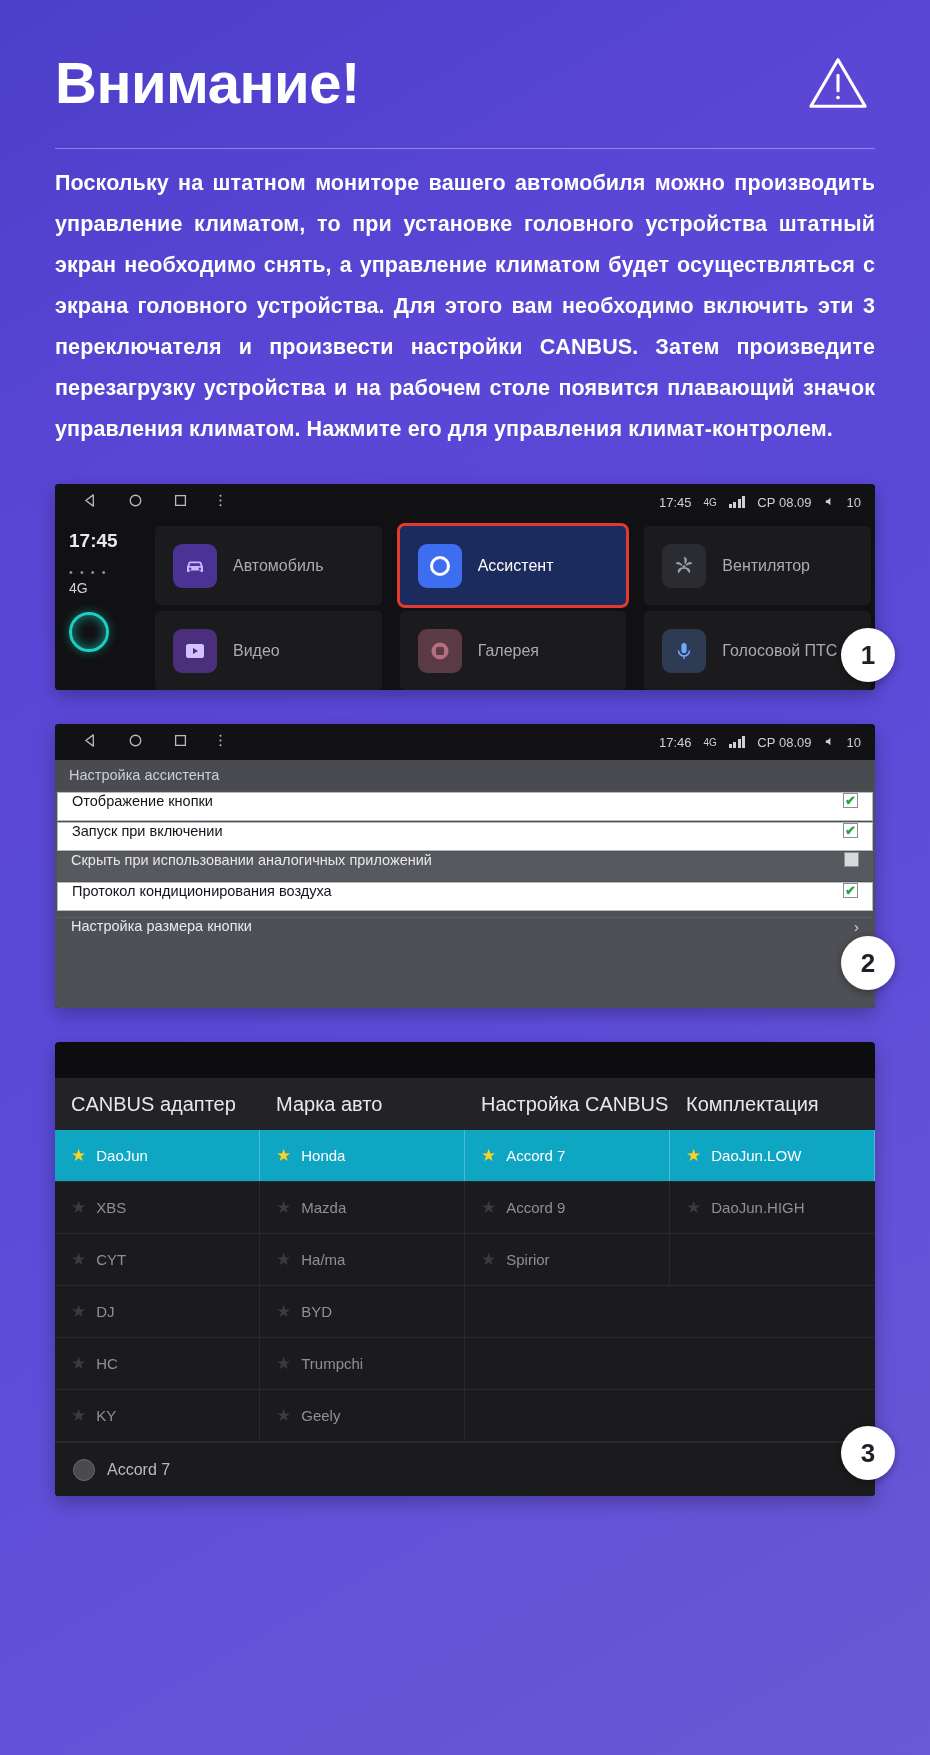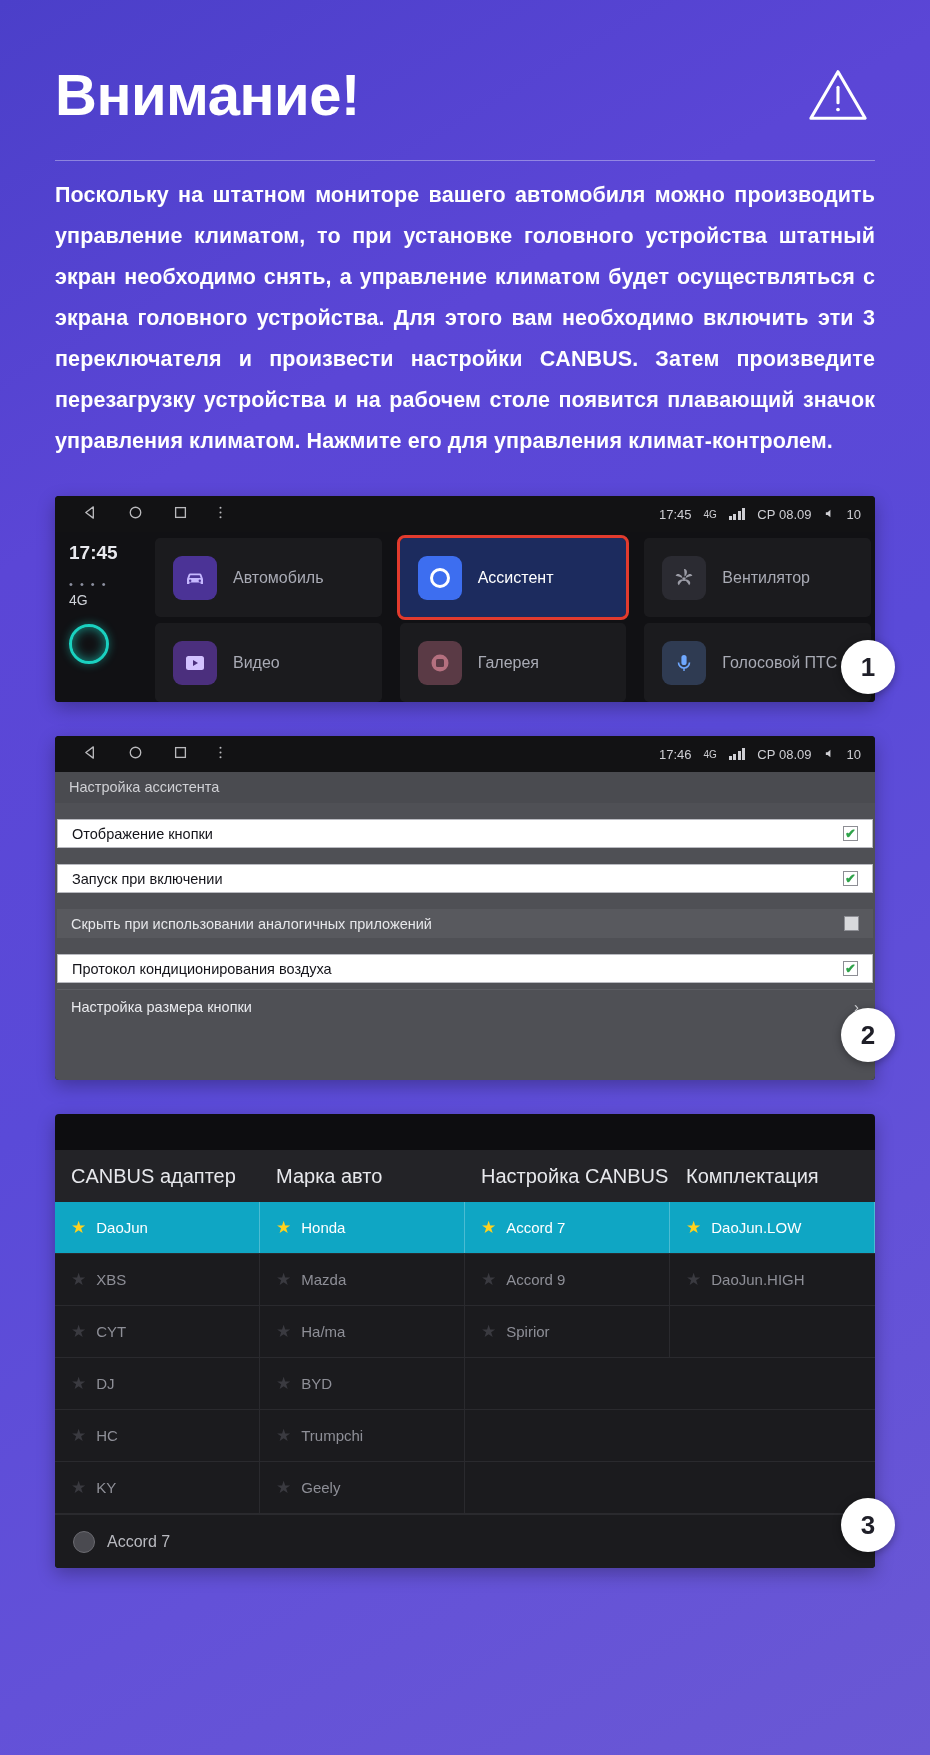--- a/index.html
+++ b/index.html
@@ -10,21 +10,21 @@
   body {
     font-family: "Liberation Sans", sans-serif;
     background: linear-gradient(150deg, #4b3fc9 0%, #5b46d6 25%, #5a4ad8 50%, #6351d8 75%, #6a58d4 100%);
     color: #fff;
     position: relative;
     overflow: hidden;
   }
   .page {
     width: 930px;
     height: 1755px;
-    padding: 16px 55px;
+    padding: 4px 55px;
     position: relative;
   }
 
   
   .header {
     display: flex;
     align-items: center;
     justify-content: space-between;
     padding-top: 48px;
     padding-right: 6px;
@@ -154,26 +154,25 @@
     padding-bottom: 56px;
   }
   .settings-title {
     background: #4a4b50;
     color: #cfd0d4;
     font-size: 14.5px;
     padding: 7px 14px 8px 14px;
   }
   .srow {
     display: flex;
-    align-items: center;
     justify-content: space-between;
     padding: 0 14px;
     height: 29px;
     font-size: 14.5px;
-    margin: 16px 2px 1px 2px;
+    margin: 1px 2px 1px 2px;
   }
   .srow.white { background: #ffffff; color: #14141a; border: 1px solid #b9bac0; }
   .srow.grey  { background: #58595e; color: #e6e7ea; }
   .srow.plain { background: transparent; color: #e9eaee; height: 34px; border-top: 1px solid #5d5e63; margin-top: 6px; }
   .chk {
     width: 15px; height: 15px; border: 1px solid #8d8e94; background: #fff;
     display: inline-flex; align-items: center; justify-content: center;
     color: #2fa34a; font-size: 13px; line-height: 1; font-weight: bold;
   }
   .chk.off { color: transparent; background: #d8d9dc; }

